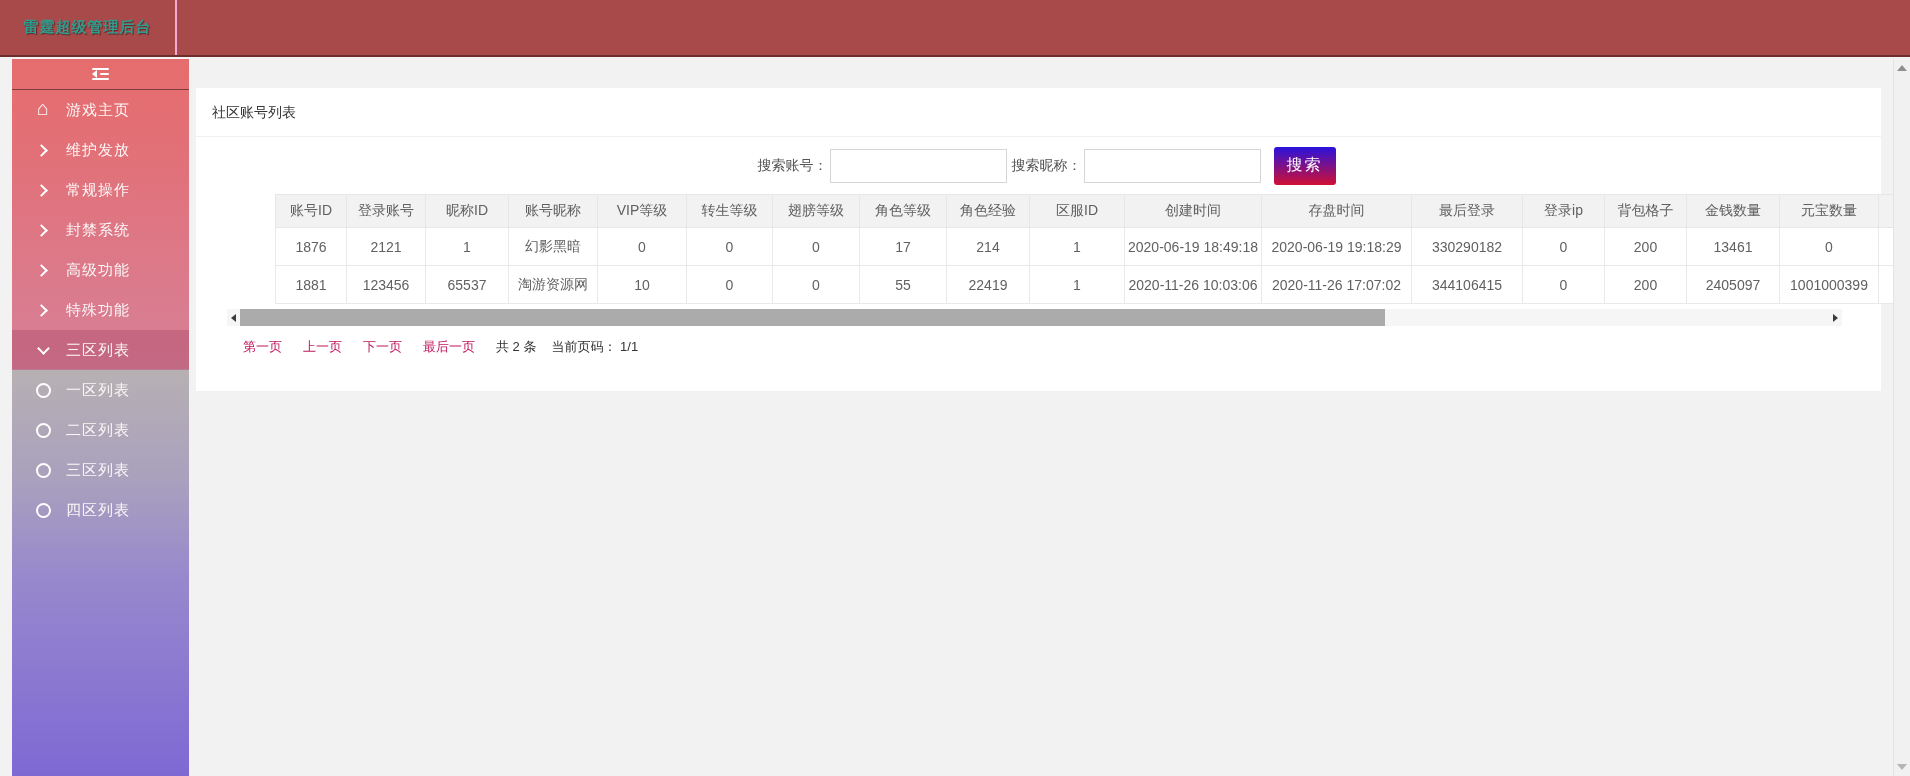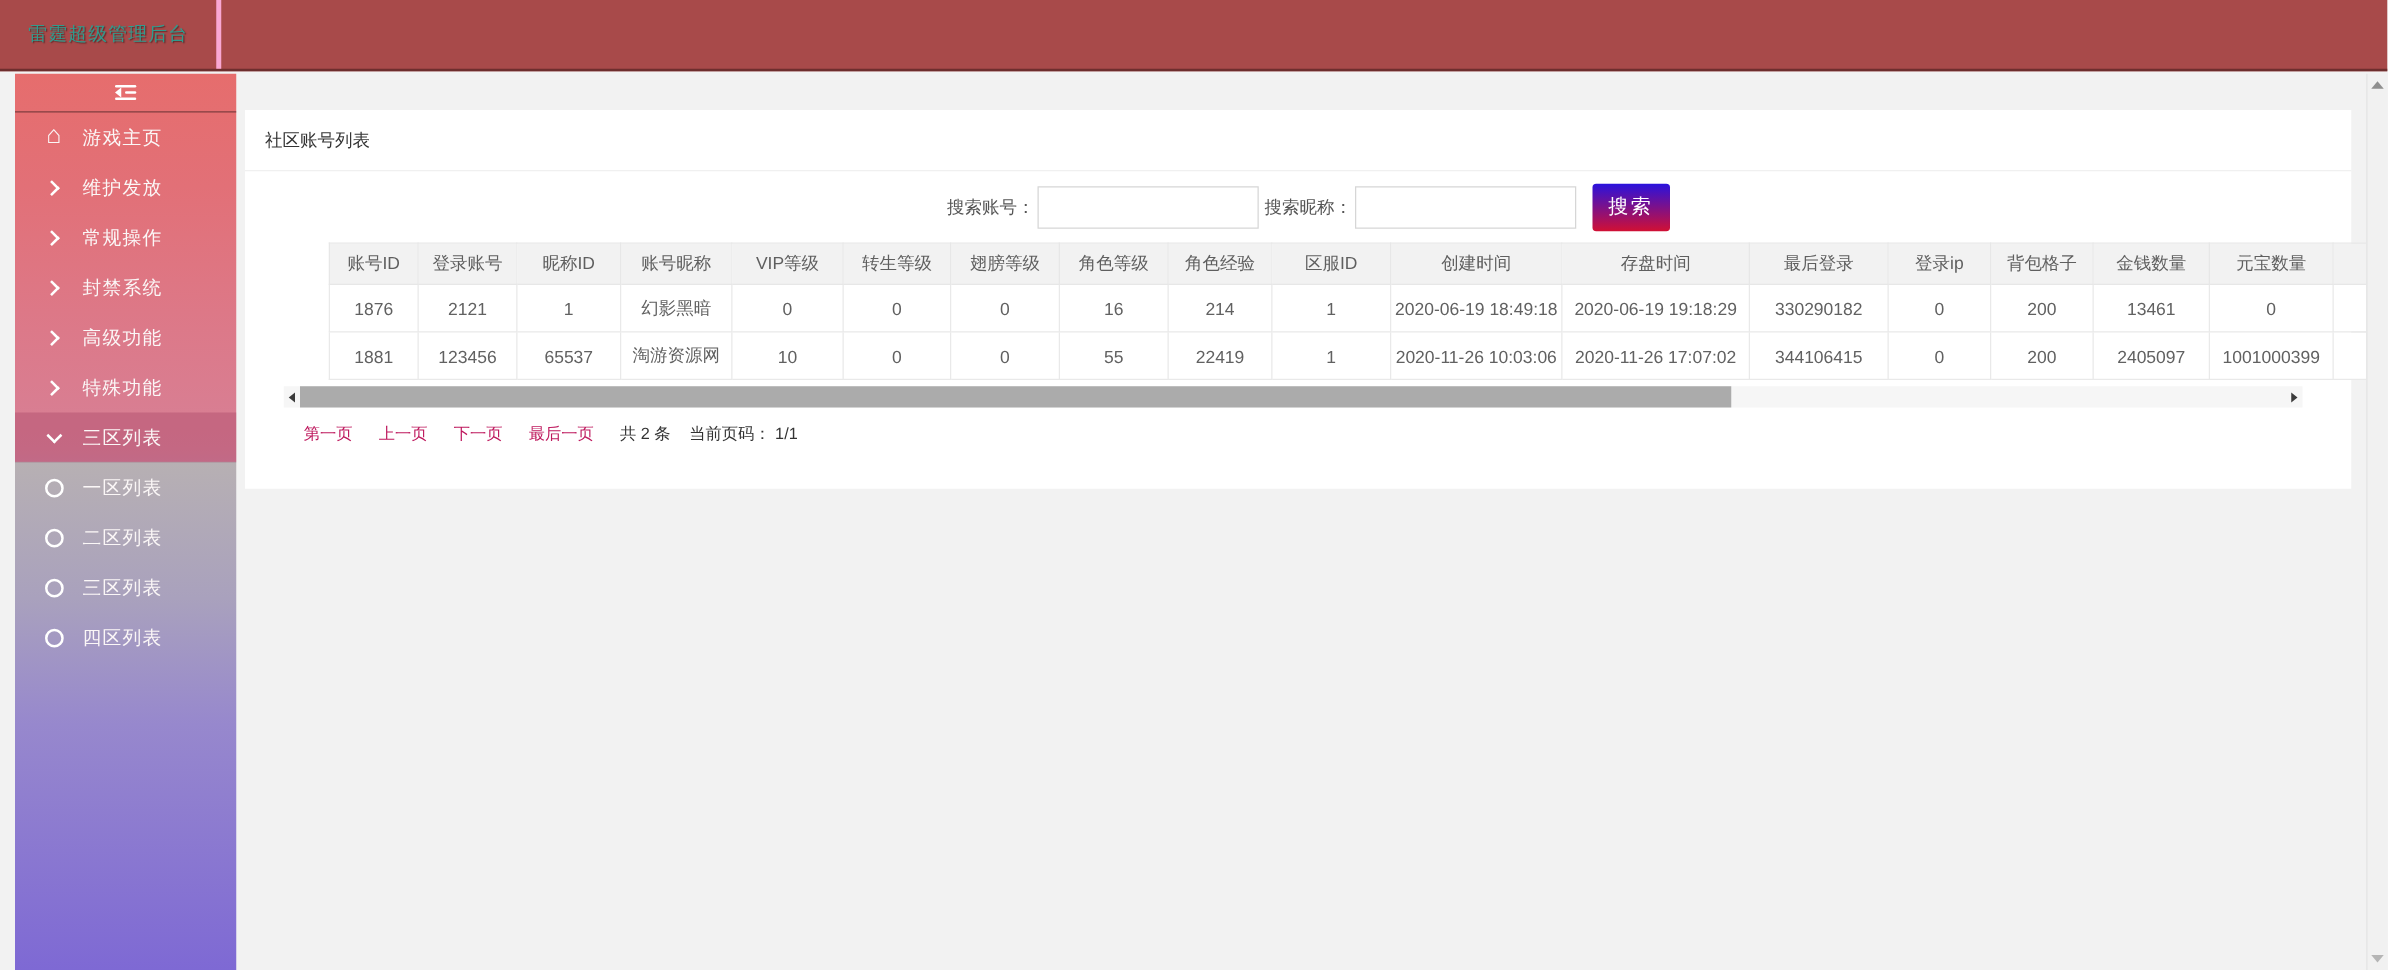--- a/index.html
+++ b/index.html
@@ -16,23 +16,23 @@
     position: absolute; left: 0; top: 0; width: 1910px; height: 57px;
     background: var(--header-bg, #a84a4a);
     border-bottom: 2px solid #6e2e2e;
     z-index: 6;
     display: flex;
   }
   .logo {
     width: 177px; height: 100%;
     display: flex; align-items: center; justify-content: center;
     color: var(--title-text, #2f9c8e);
-    font-weight: normal; font-size: 15px; letter-spacing: 1px;
+    font-weight: bold; font-size: 15px; letter-spacing: 1px;
     text-shadow: 1px 1px 1px rgba(0,0,0,0.45);
-    border-right: 4px solid #f9a8d4;
+    border-right: 2px solid #f9a8d4;
   }
 
   
   .sidebar {
     position: absolute; left: 12px; top: 59px; width: 177px; height: 717px;
     background: linear-gradient(180deg,
       #e66d6d 0px, #e27077 90px, #dd7887 190px, #d78096 300px,
       #d4839b 310px, #b7b0b3 311px, #a9a1bd 420px,
       #9788cd 520px, #7e69d4 717px);
     z-index: 5;
@@ -111,21 +111,21 @@
     font-size: 14px; outline: none;
   }
   .search-btn {
     width: 62px; height: 38px; margin-left: 8px;
     border: none; border-radius: 3px;
     color: #fff; font-size: 16px; letter-spacing: 2px;
     background: linear-gradient(180deg, var(--button-gradient-top, #2a12dd) 0%, var(--button-gradient-bottom, #d11034) 100%);
     cursor: pointer;
   }
 
-  .table-wrap { margin-left: 19px; width: 1636px; padding-left: 48px; }
+  .table-wrap { margin-left: 31px; width: 1636px; padding-left: 48px; }
   table {
     border-collapse: collapse; table-layout: fixed;
     width: 1636px; font-size: 14px; text-align: center;
   }
   th {
     background: #f2f2f2; color: #5f5f5f; font-weight: normal;
     height: 33px; border: 1px solid #e7e7e7; padding: 0;
     overflow: hidden; white-space: nowrap;
   }
   td {
@@ -287,21 +287,21 @@
           </thead>
           <tbody>
             <tr>
               <td>1876</td>
               <td>2121</td>
               <td>1</td>
               <td>幻影黑暗</td>
               <td>0</td>
               <td>0</td>
               <td>0</td>
-              <td>16</td>
+              <td>17</td>
               <td>214</td>
               <td>1</td>
               <td>2020-06-19 18:49:18</td>
               <td>2020-06-19 19:18:29</td>
               <td>330290182</td>
               <td>0</td>
               <td>200</td>
               <td>13461</td>
               <td>0</td>
               <td></td>

